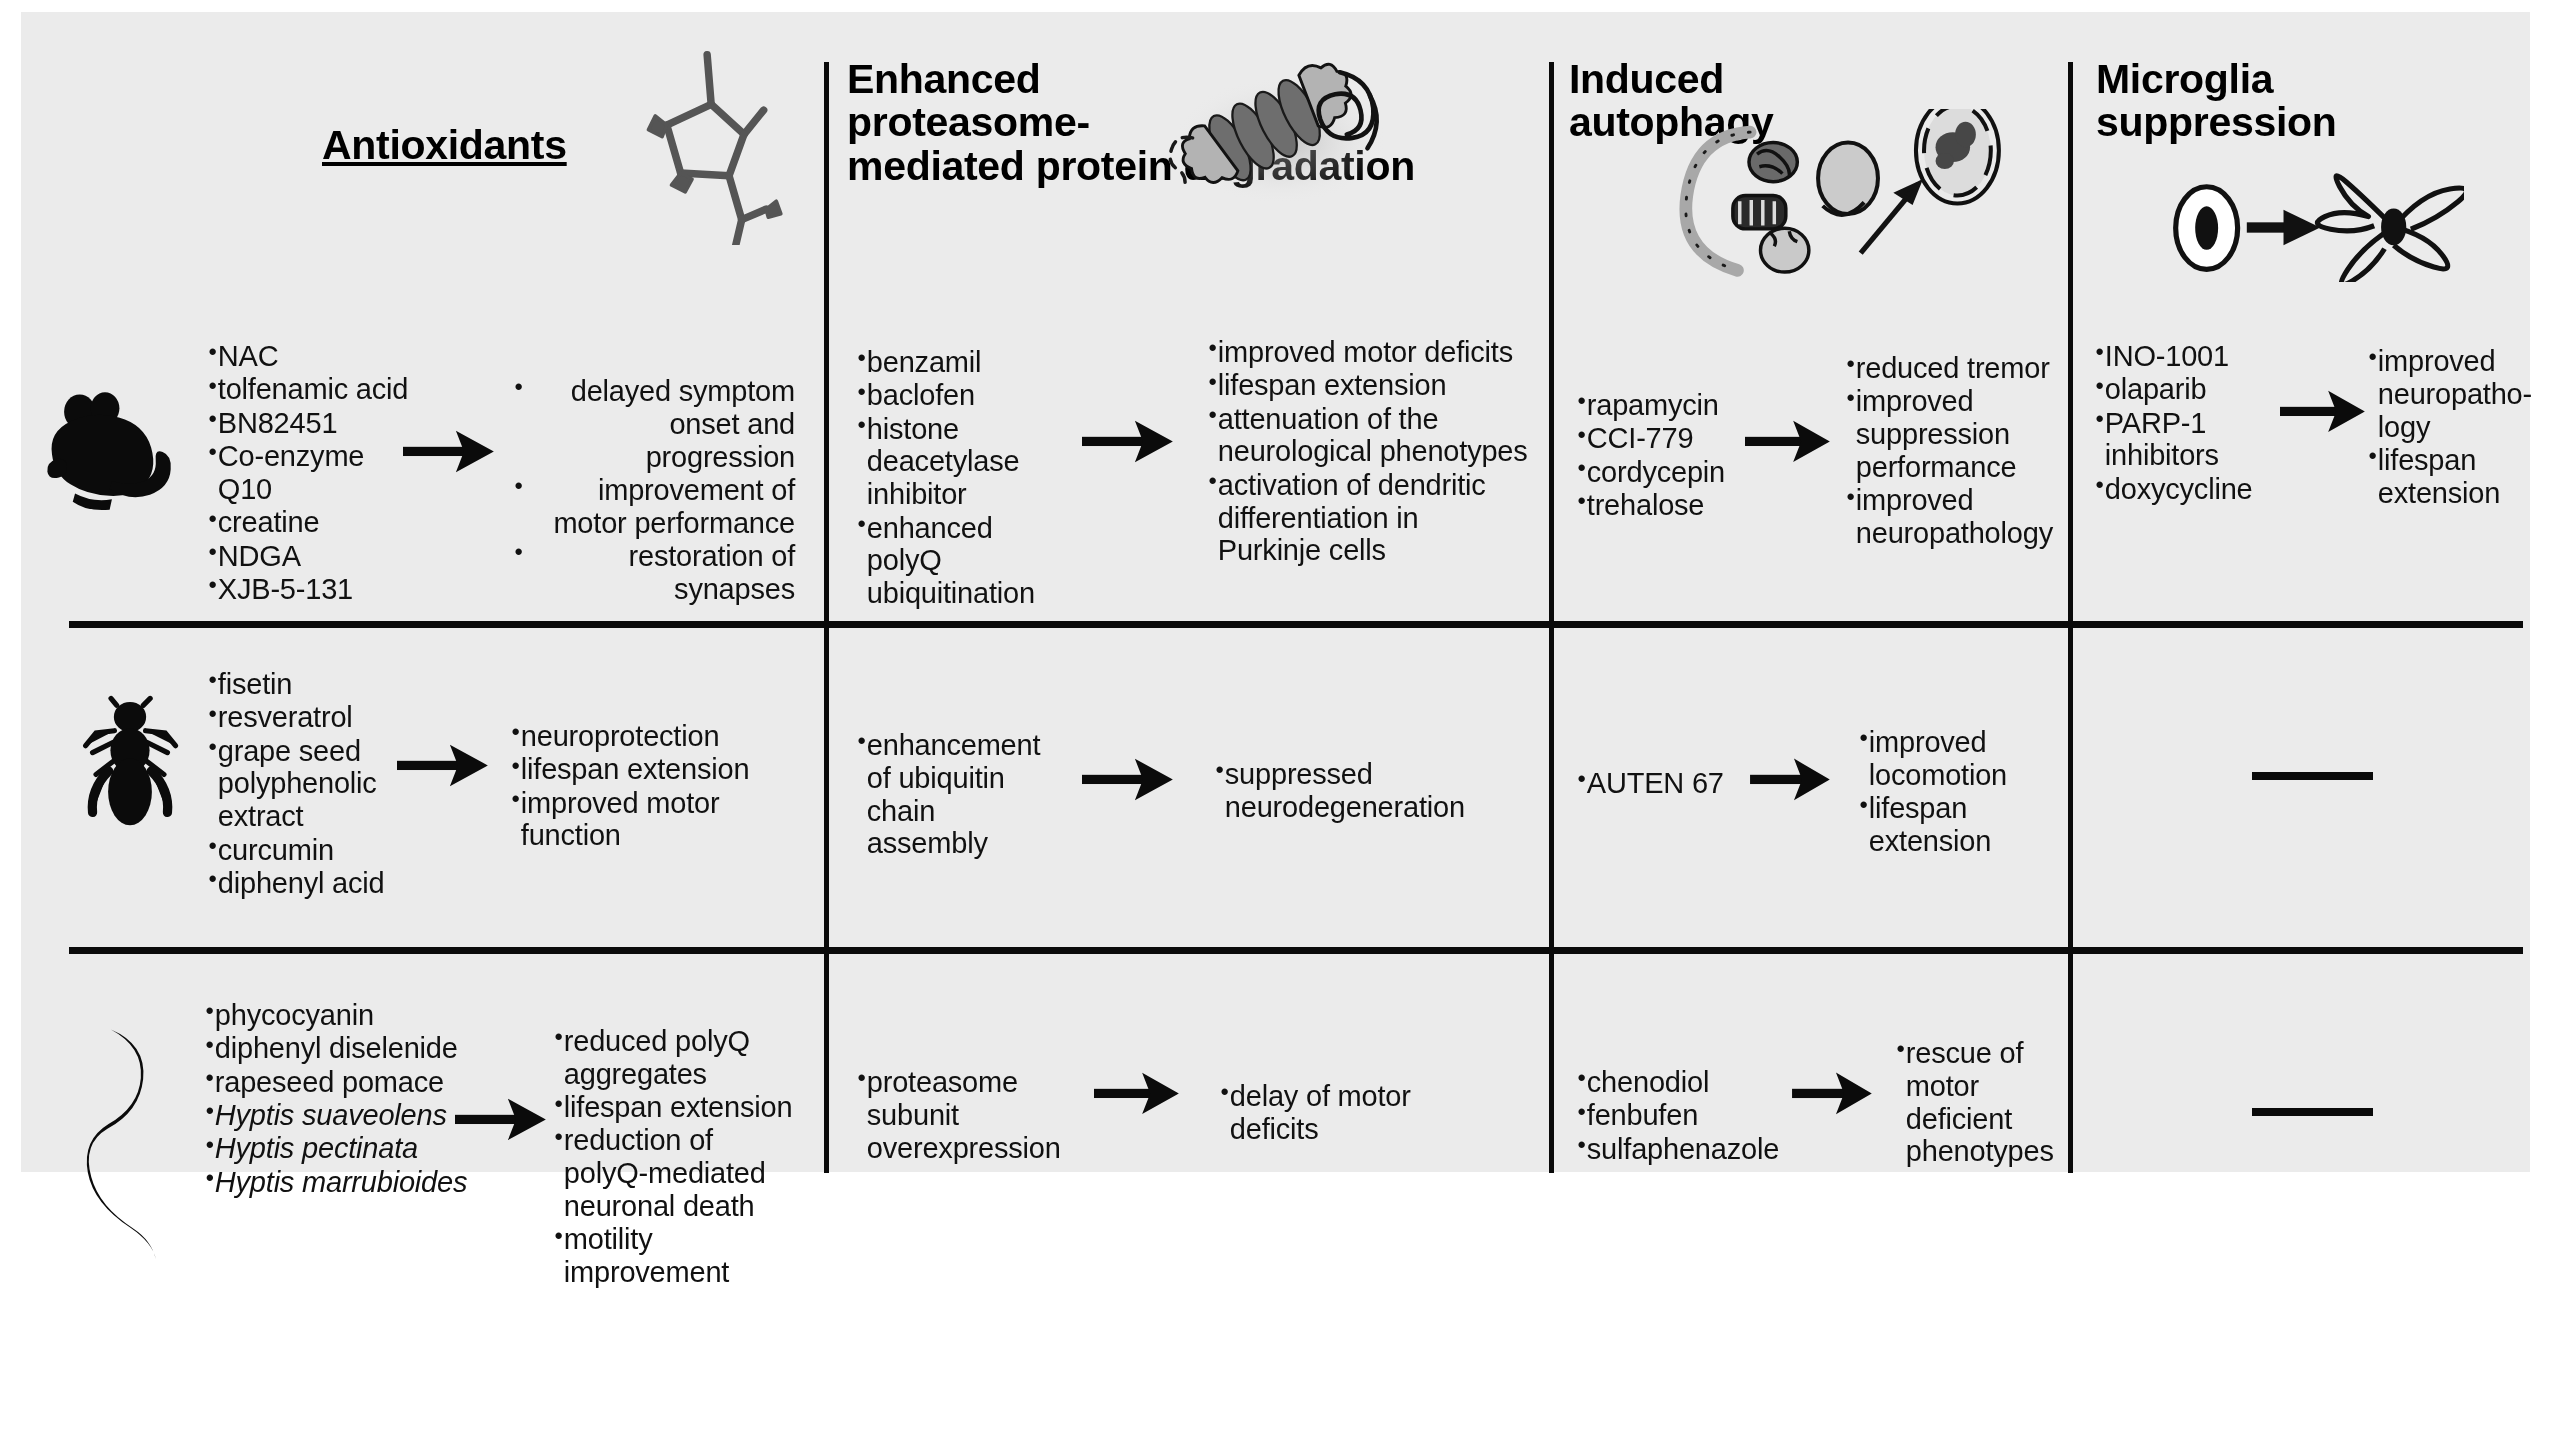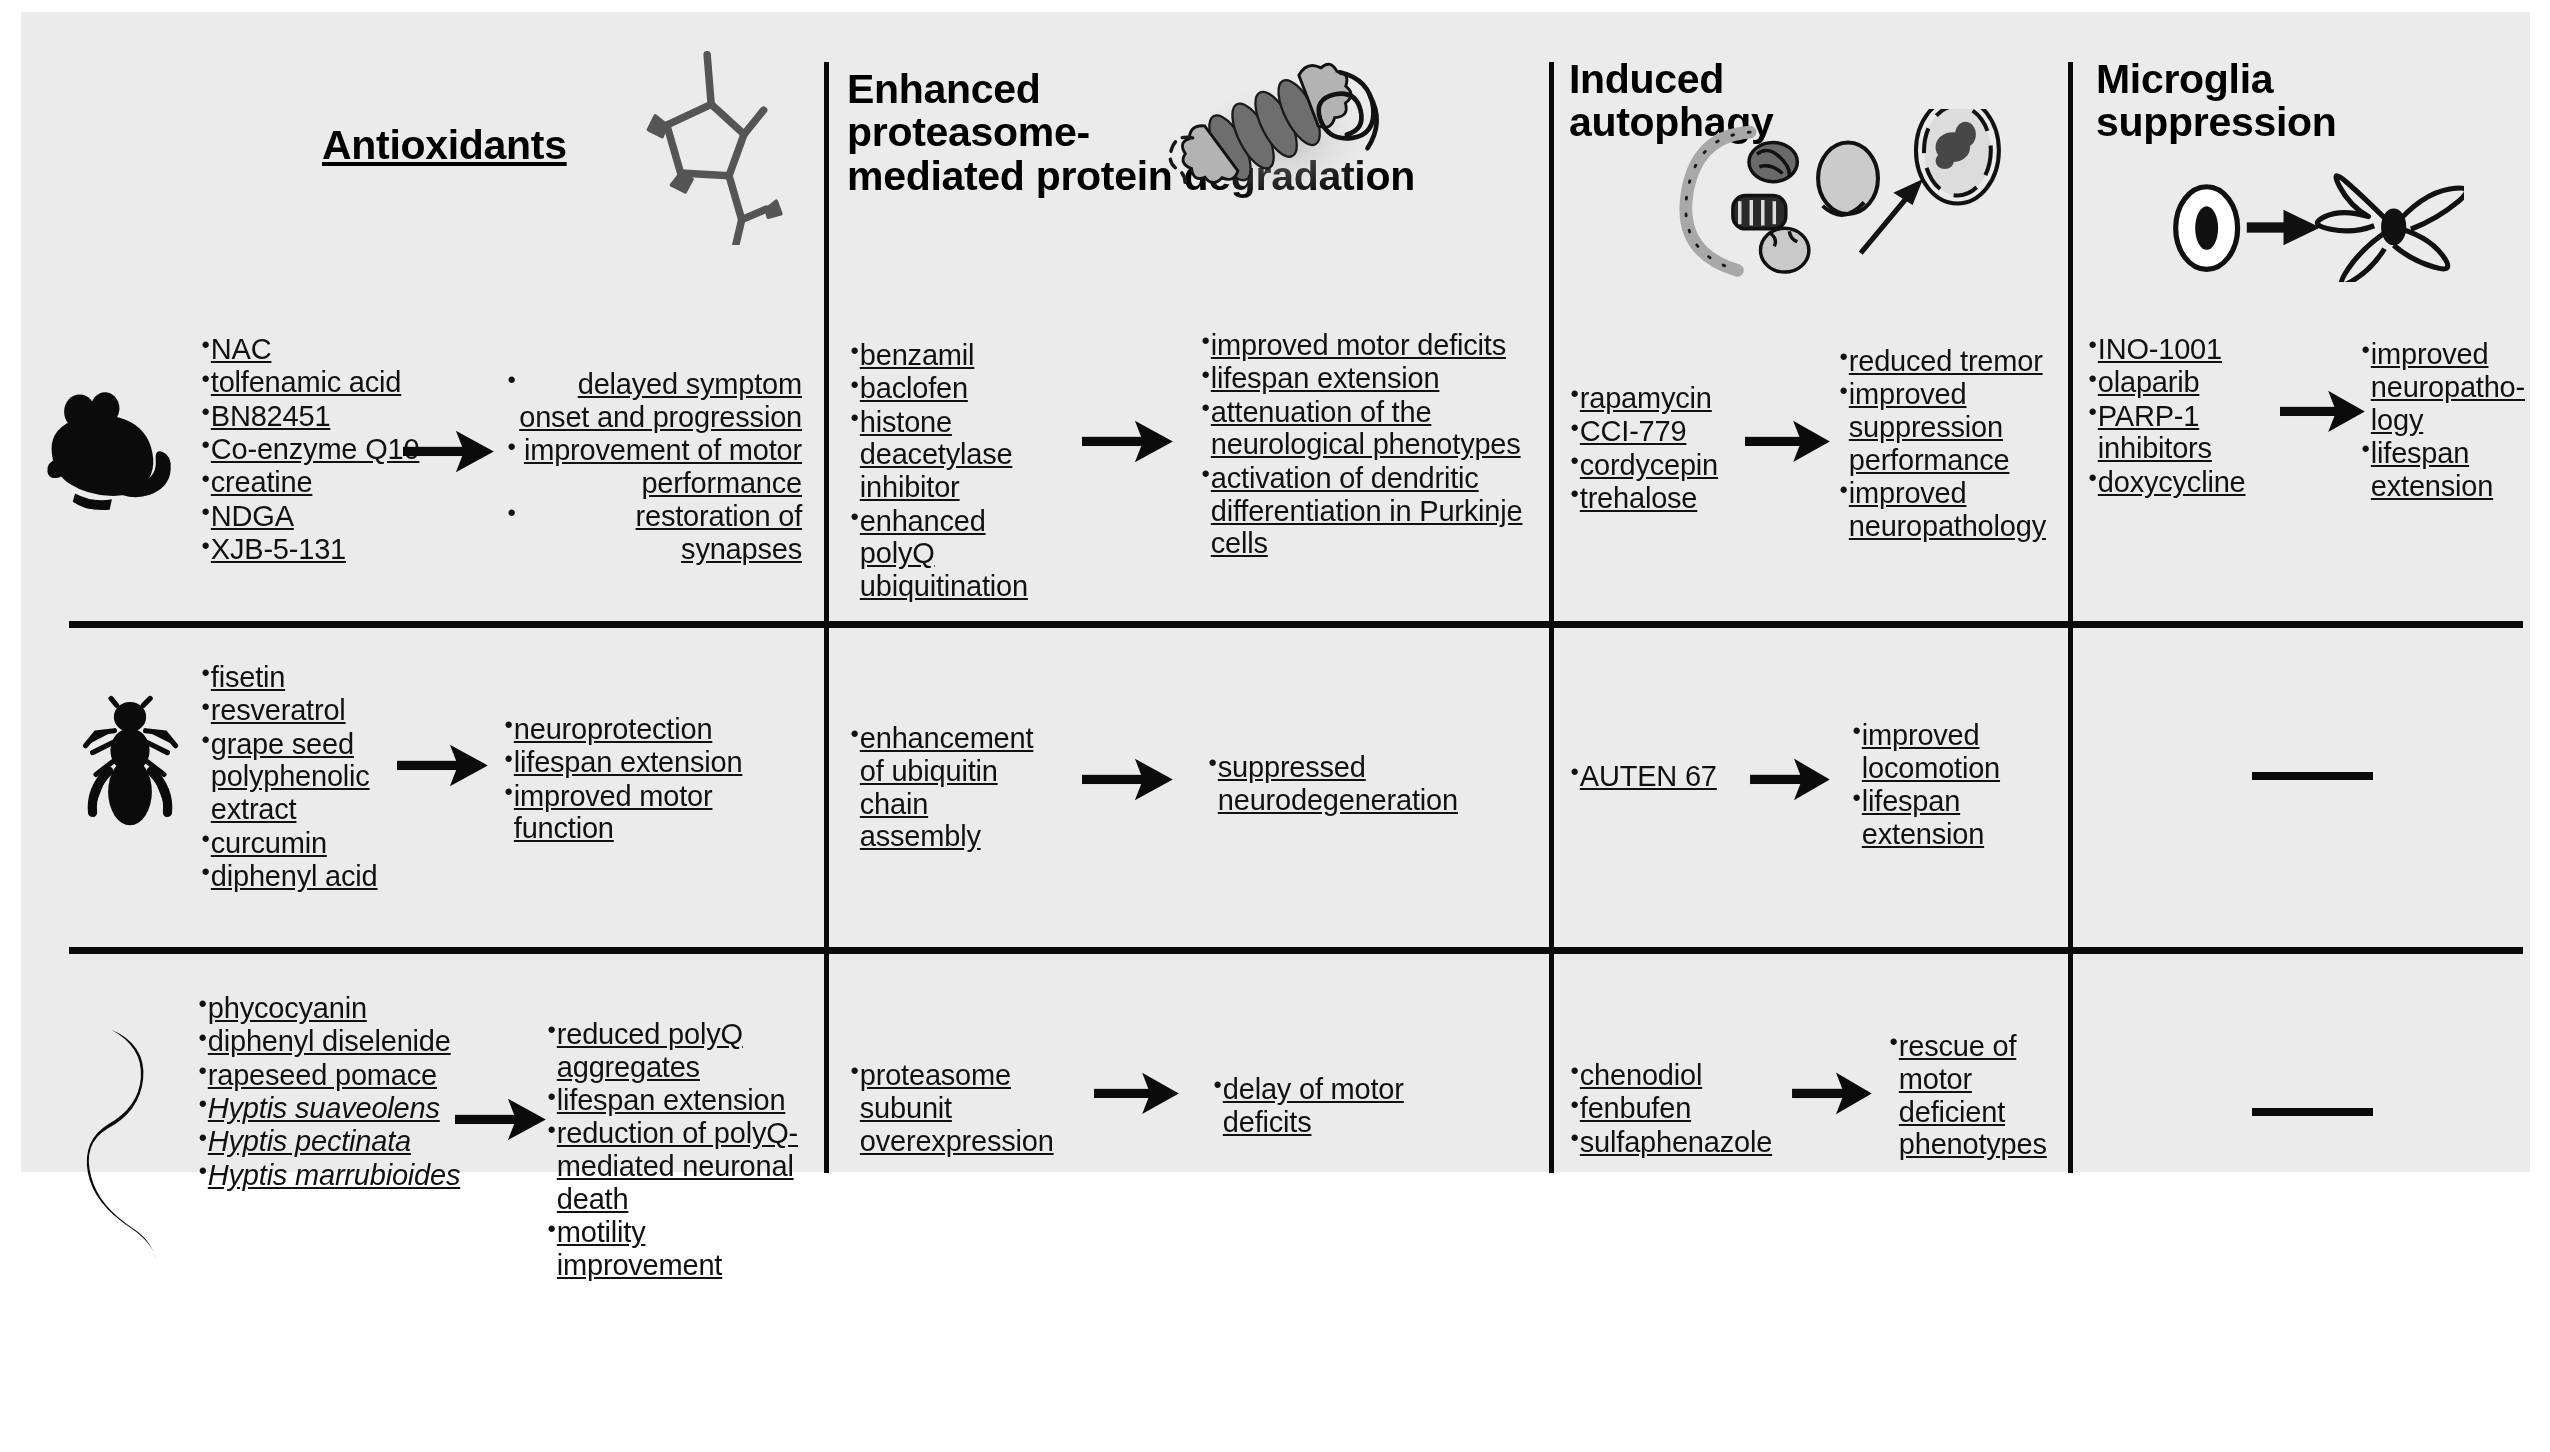--- a/index.html
+++ b/index.html
@@ -46,24 +46,23 @@
     letter-spacing: -0.3px;
   }
   
   .blk {
     position: absolute;
     color: #111;
     line-height: 1.13;
     letter-spacing: -0.2px;
   }
   .blk ul {
-    margin: 5px;
+    margin: 12px;
     padding: 0;
     list-style: none;
-    text-decoration: underline;
   }
   .blk li {
     position: relative;
     padding-left: 9.8px;
     margin: 0 0 0.6px 0;
   }
   .blk li::before {
     content: "\2022";
     position: absolute;
     left: 0.6px;
@@ -118,21 +117,21 @@
       <path d="M258 296 L300 278"></path>
       <path d="M258 296 L243 360"></path>
     </g>
     <g fill="#555555" stroke="#555555" stroke-width="6" stroke-linejoin="round">
       <polygon points="128,132 108,116 96,140 120,152"></polygon>
       <polygon points="152,215 136,236 160,248 172,226"></polygon>
       <polygon points="300,278 318,264 326,286 304,292"></polygon>
     </g>
   </svg>
 
-  <div class="col-header" style="left:847px; top:68px; width:702px; font-size:41px;">
+  <div class="col-header" style="left:847px; top:58px; width:702px; font-size:41px;">
     <div>Enhanced</div>
     <div>proteasome-</div>
     <div>mediated protein degradation</div>
   </div>
 
   <svg class="pict" style="left:1157px; top:40px;" width="253" height="167" viewBox="0 0 440 290">
     <defs>
       <radialGradient id="shdw" cx="50%" cy="50%" r="50%">
         <stop offset="0%" stop-color="#9a9a9a" stop-opacity="0.55"></stop>
         <stop offset="100%" stop-color="#ebebeb" stop-opacity="0"></stop>

